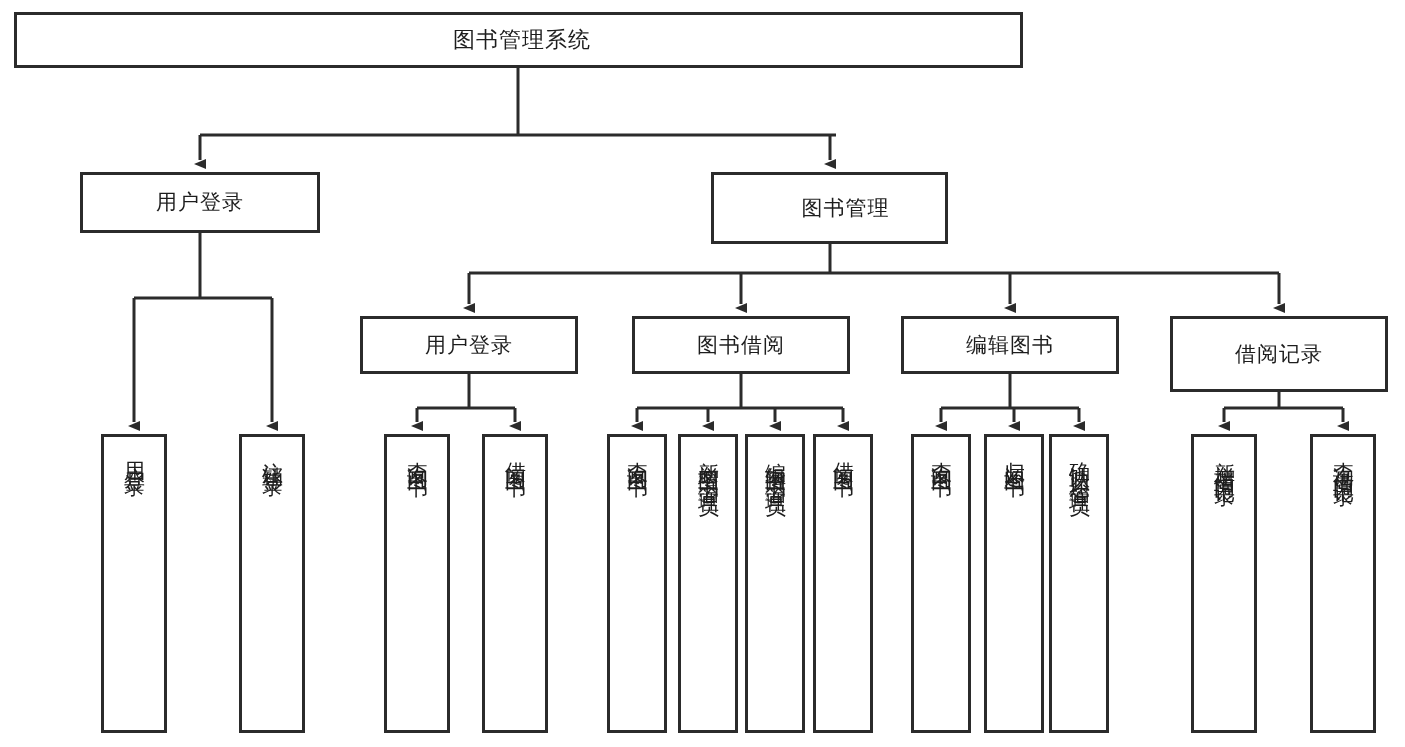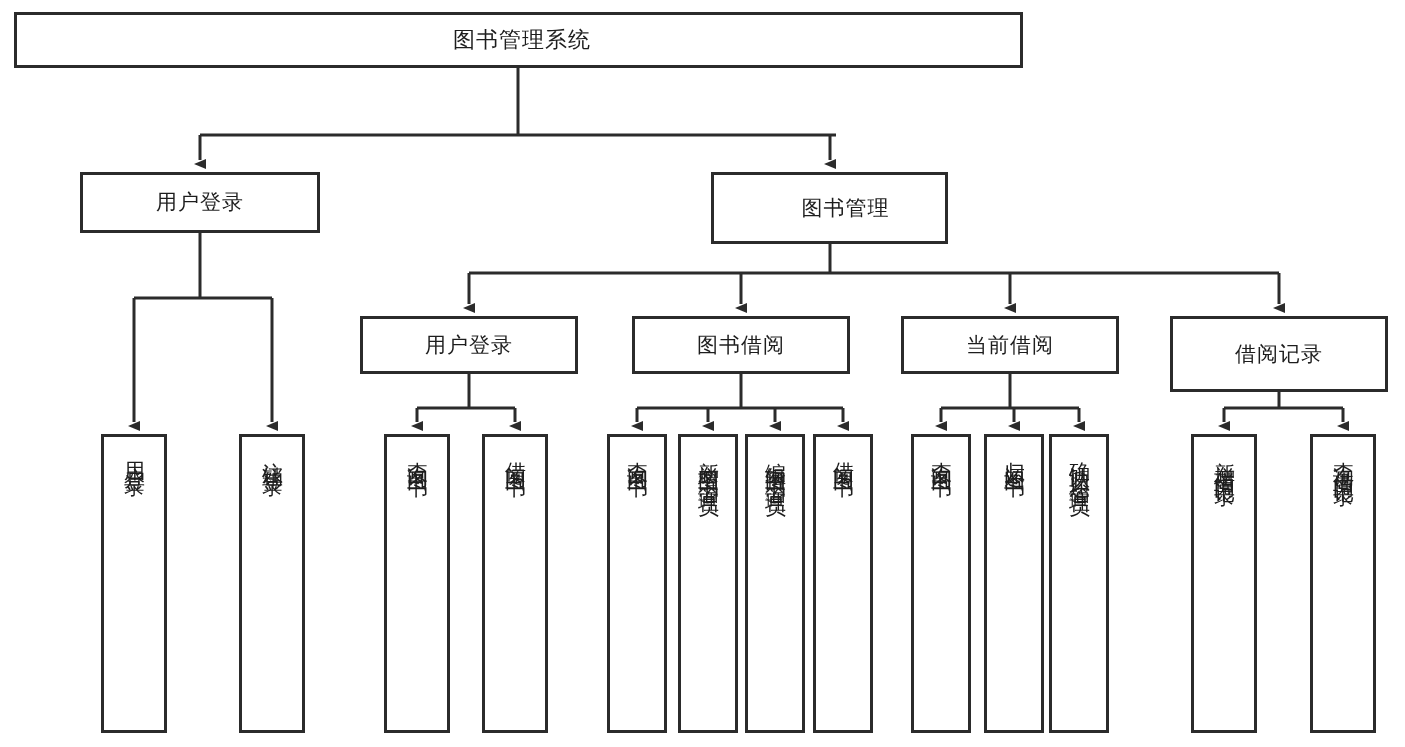--- a/index.html
+++ b/index.html
@@ -138,21 +138,21 @@
     <span class="node-label">图书管理</span>
   </div>
 
   <div class="node level2" style="left: 360px; top: 316px; width: 218px; height: 58px;">
     <span class="node-label">用户登录</span>
   </div>
   <div class="node level2" style="left: 632px; top: 316px; width: 218px; height: 58px;">
     <span class="node-label">图书借阅</span>
   </div>
   <div class="node level2" style="left: 901px; top: 316px; width: 218px; height: 58px;">
-    <span class="node-label">当前借阅</span>
+    <span class="node-label">编辑图书</span>
   </div>
   <div class="node level2" style="left: 1170px; top: 316px; width: 218px; height: 76px;">
     <span class="node-label">借阅记录</span>
   </div>
 
   <div class="node leaf" style="left: 101px; top: 434px; width: 66px; height: 299px;">
     <span class="node-label">用户登录</span>
   </div>
   <div class="node leaf" style="left: 239px; top: 434px; width: 66px; height: 299px;">
     <span class="node-label">注销登录</span>

